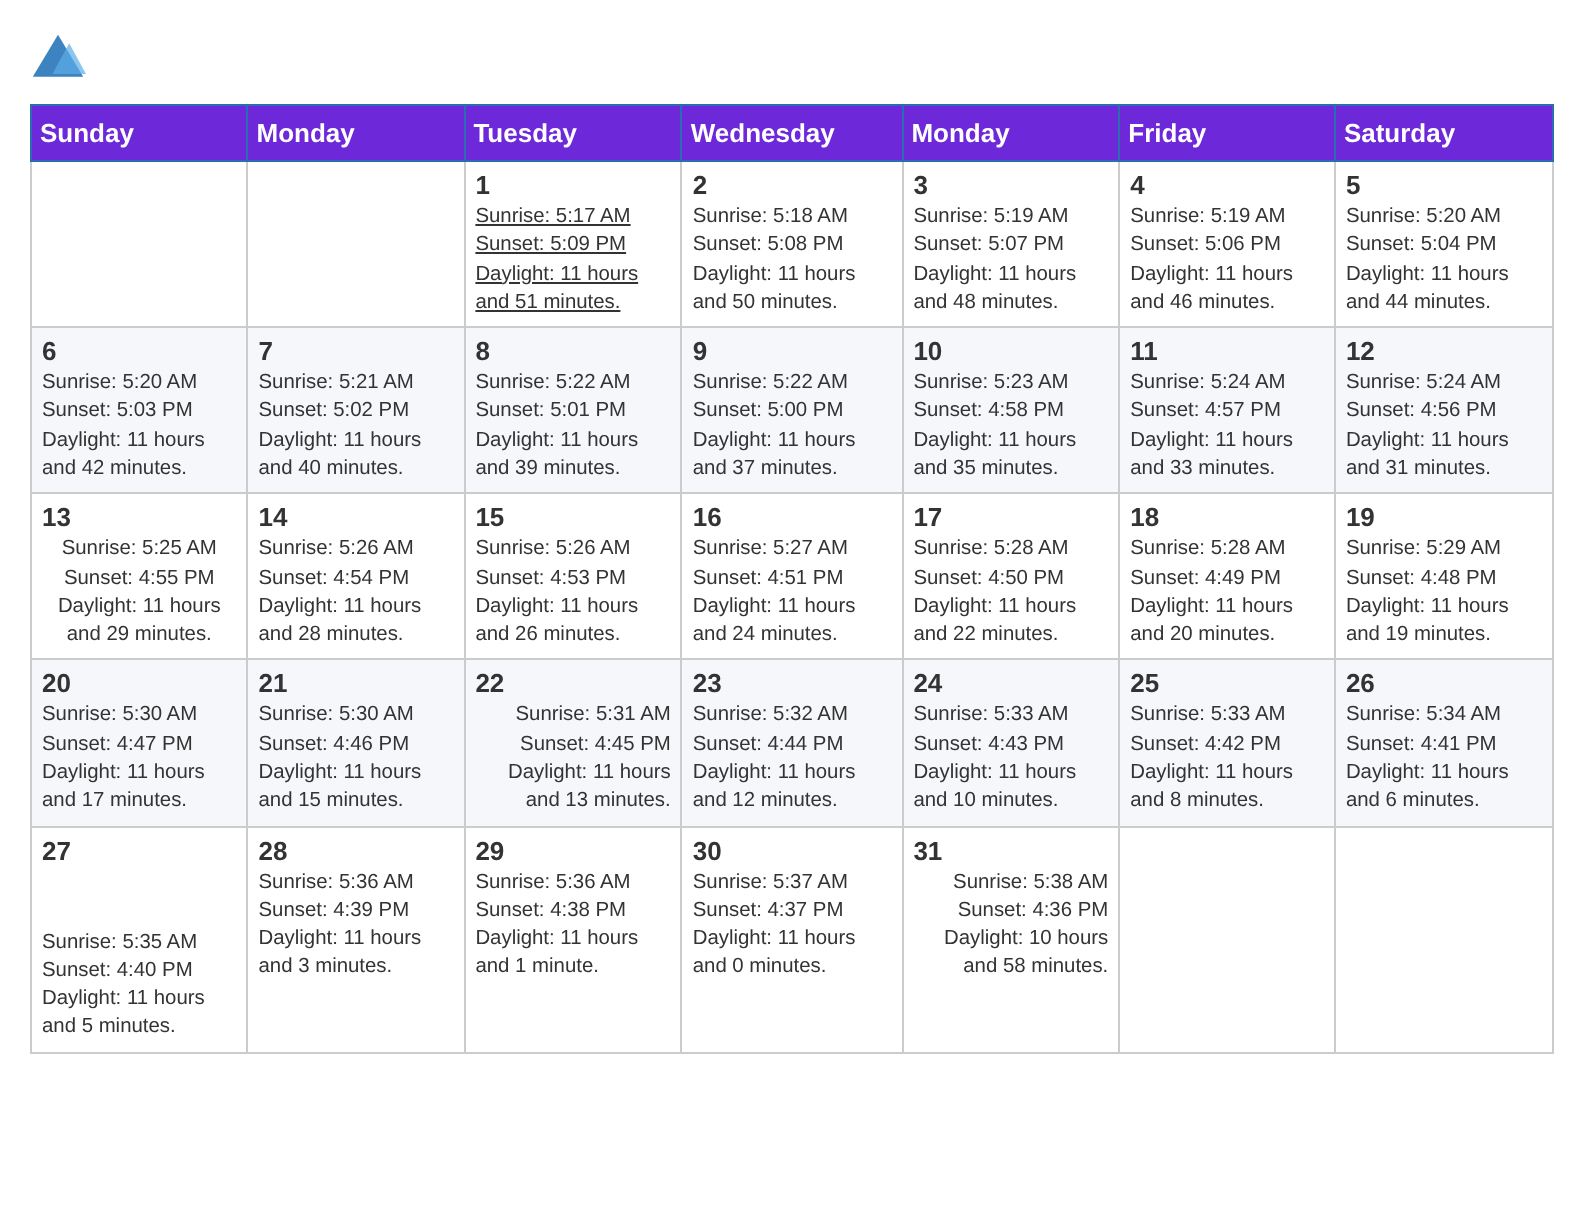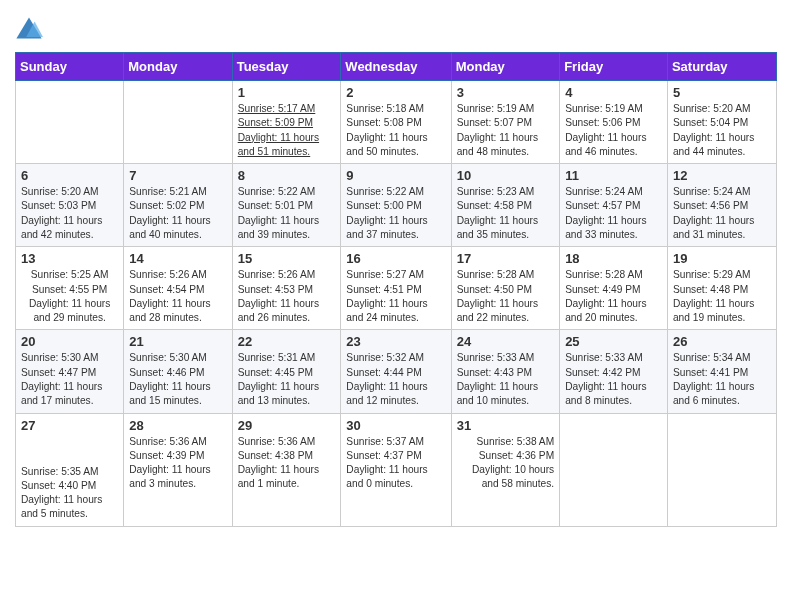--- a/index.html
+++ b/index.html
@@ -254,21 +254,21 @@
 Daylight: 11 hours and 17 minutes.</div>
         </td>
         <td>
           <span class="day-number">21</span>
           <div class="day-info" style="white-space: pre-line;">Sunrise: 5:30 AM
 Sunset: 4:46 PM
 Daylight: 11 hours and 15 minutes.</div>
         </td>
         <td>
           <span class="day-number">22</span>
-          <div class="day-info" style="white-space: pre-line;">Sunrise: 5:31 AM
+          <div class="day-info" style="white-space: pre-line; text-align: right;">Sunrise: 5:31 AM
 Sunset: 4:45 PM
 Daylight: 11 hours and 13 minutes.</div>
         </td>
         <td>
           <span class="day-number">23</span>
           <div class="day-info" style="white-space: pre-line;">Sunrise: 5:32 AM
 Sunset: 4:44 PM
 Daylight: 11 hours and 12 minutes.</div>
         </td>
         <td>

